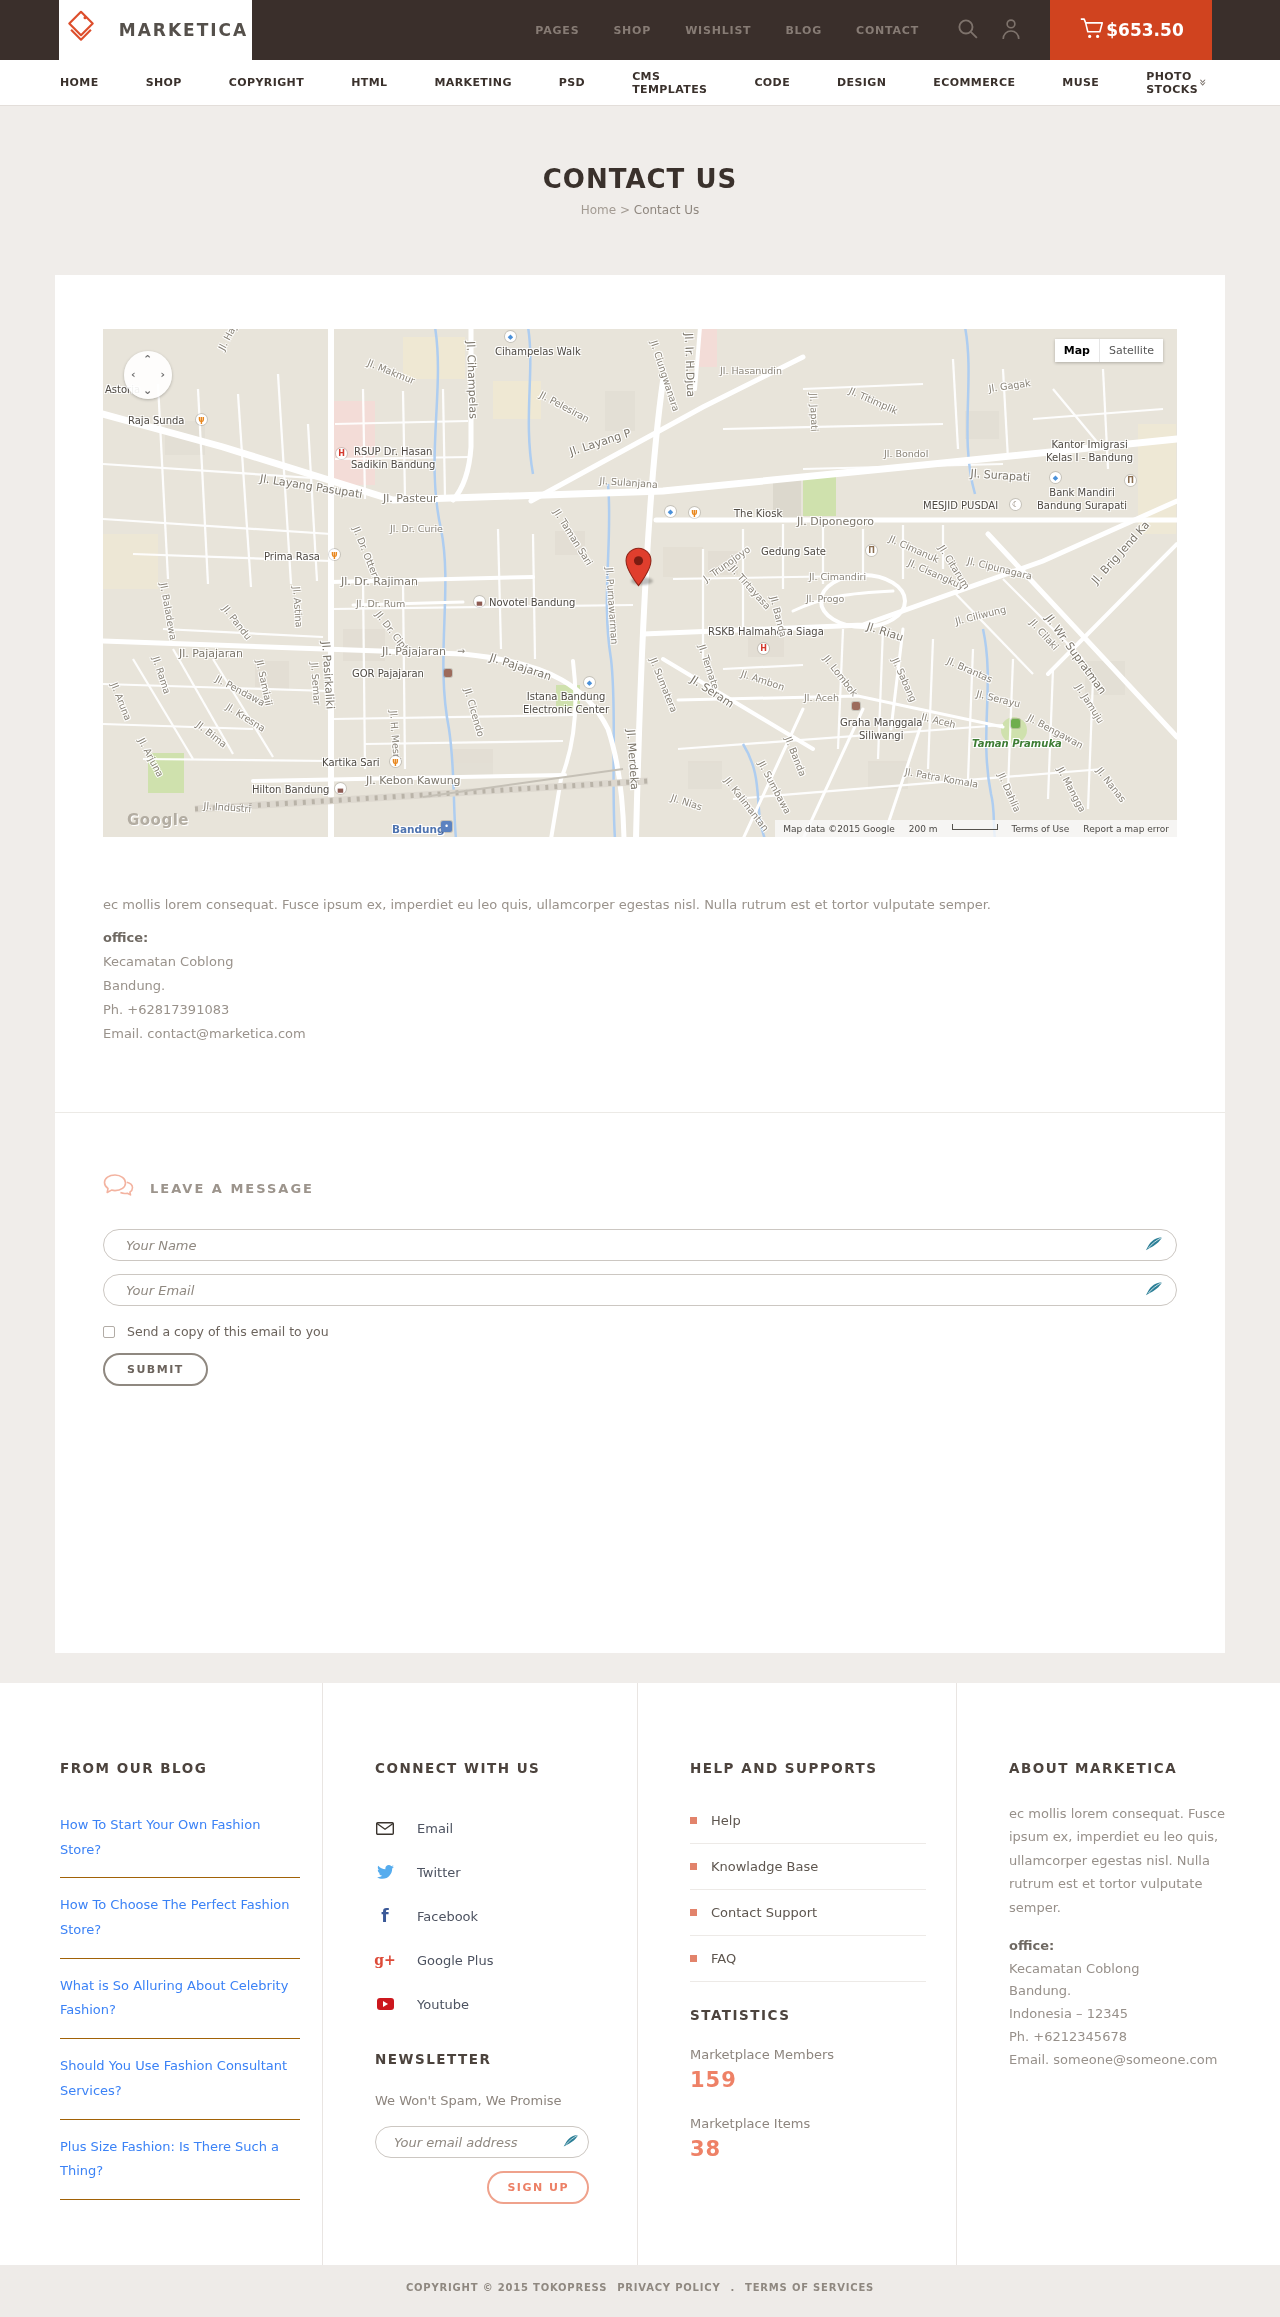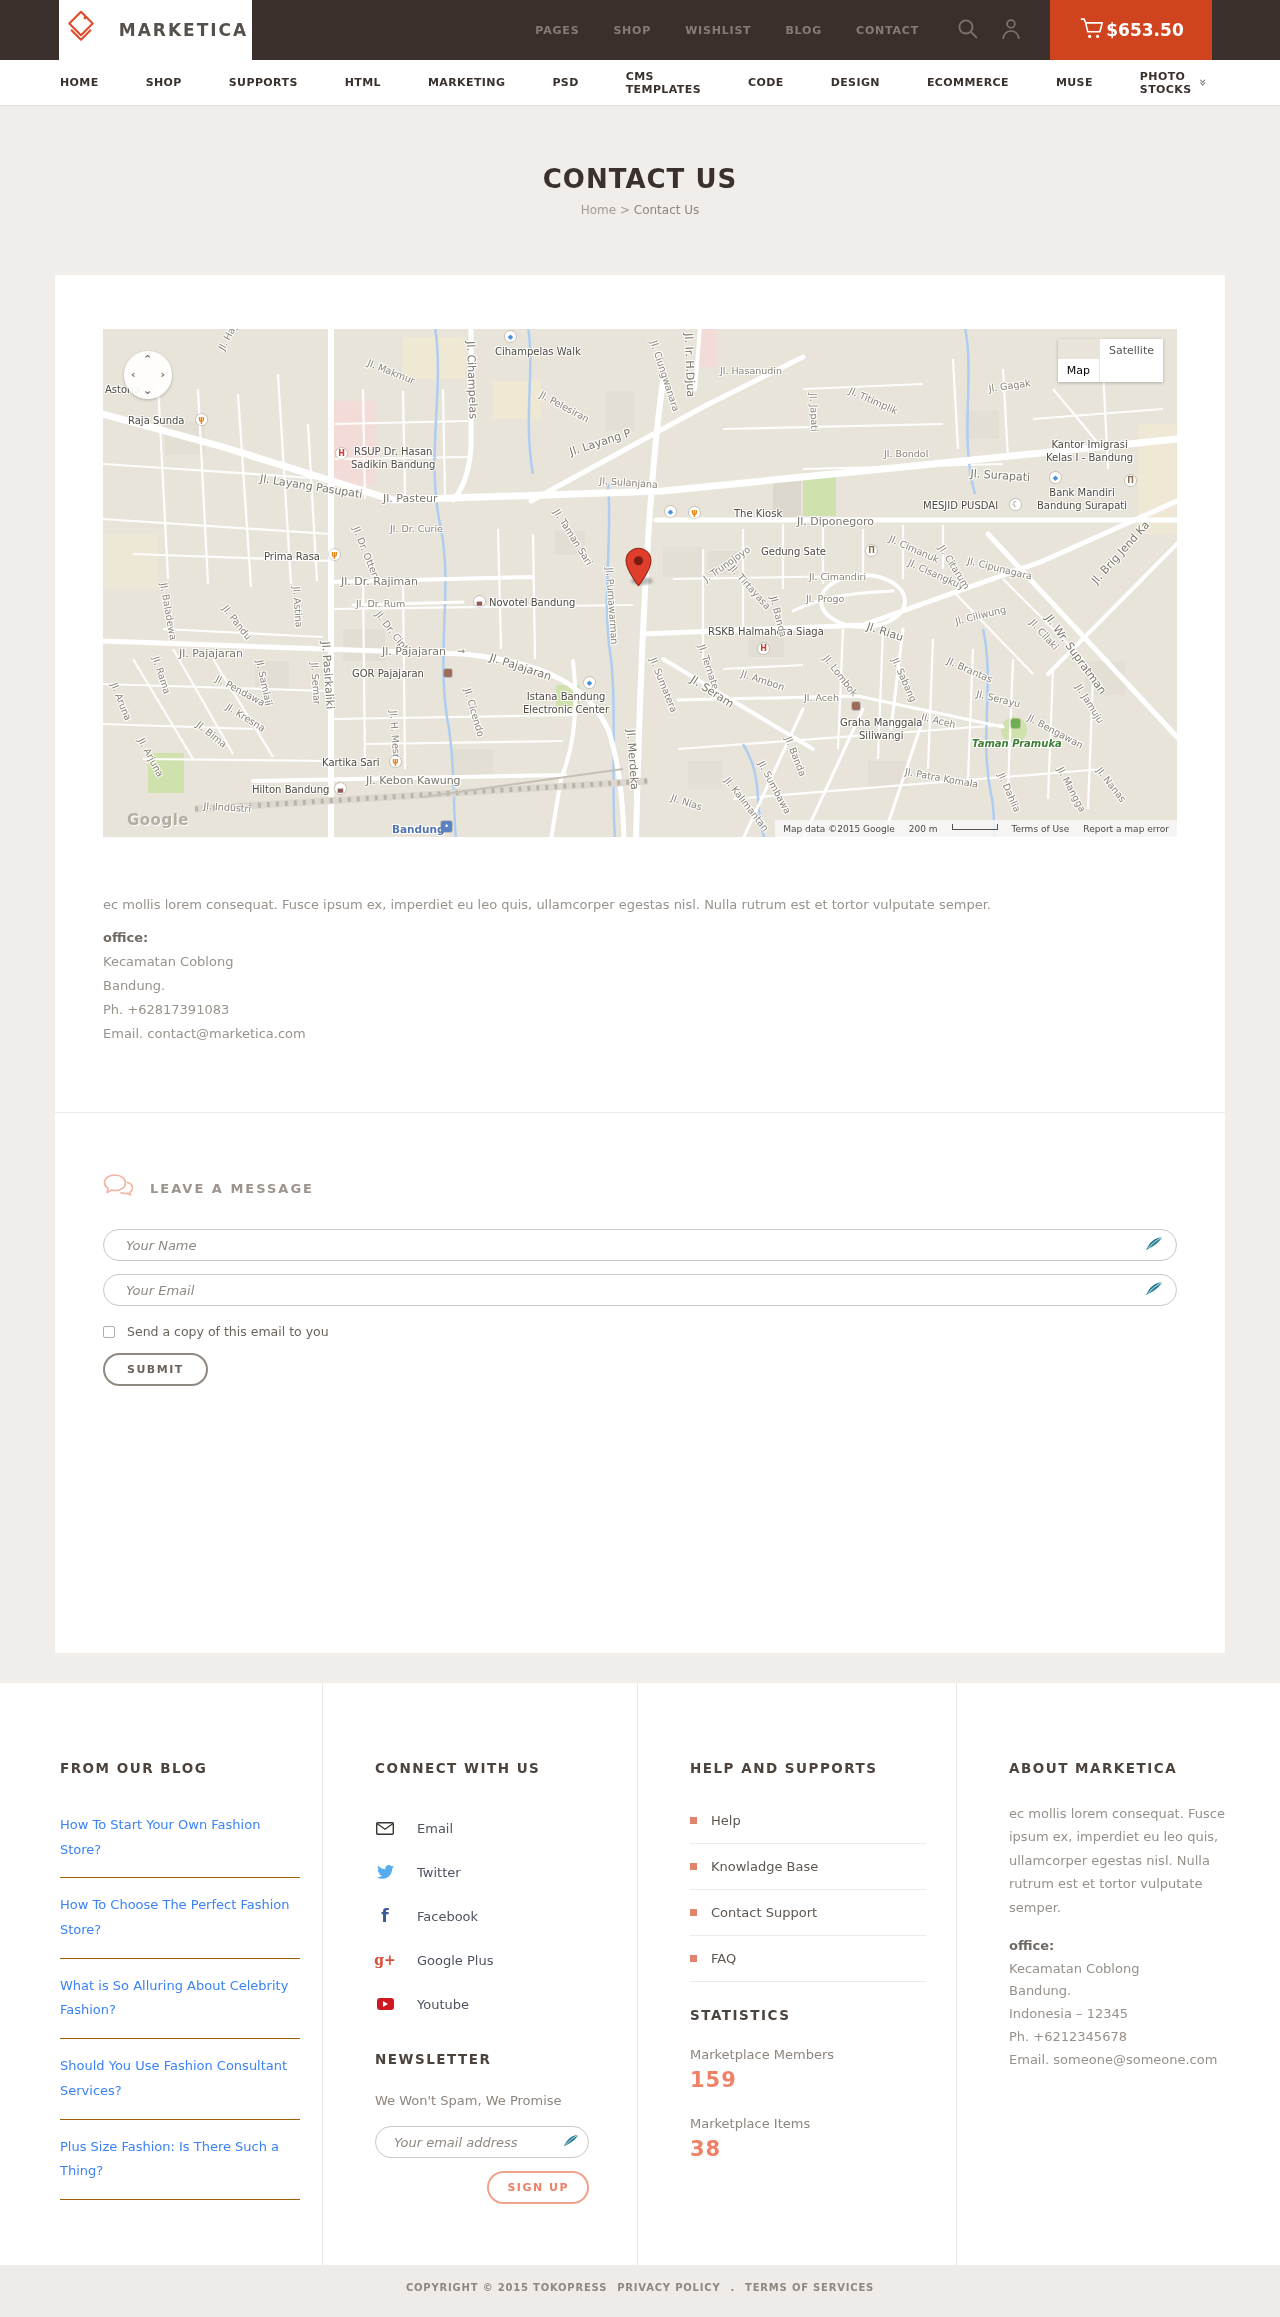--- a/index.html
+++ b/index.html
@@ -56,21 +56,21 @@
   .mi-S { background:#5b82c0; border-radius:2px; }
   .mi-S::after { content:"\2022"; color:#fff; }
   .mi-D { background:#9c6b5c; border-radius:2px; width:8px; height:8px; }
   .mi-E { background:#6fae4e; border-radius:2px; width:9px; height:9px; }
   .pan-ctl { position:absolute; left:21px; top:22px; width:48px; height:48px; border-radius:50%; background:rgba(255,255,255,.92);
              box-shadow:0 1px 3px rgba(0,0,0,.25); cursor:pointer; }
   .pan-ctl span { position:absolute; color:#6e6e6e; font-size:11px; font-weight:bold; }
   .pan-n { top:2px; left:19px; } .pan-s { bottom:2px; left:19px; } .pan-w { left:7px; top:17px; } .pan-e { right:7px; top:17px; }
   .map-type { position:absolute; right:14px; top:10px; display:flex; box-shadow:0 1px 3px rgba(0,0,0,.25); }
   .map-type div { background:#fff; font-size:11px; padding:5px 9px; cursor:pointer; }
-  .map-type .sel { font-weight:normal; color:#000;margin-top:20px; }
+  .map-type .sel { font-weight:bold; color:#000; }
   .map-type .unsel { color:#565656; border-left:1px solid #e6e6e6; }
   .pin { position:absolute; left:522px; top:218px; }
   .pin-shadow { position:absolute; left:528px; top:248px; width:22px; height:8px; background:rgba(0,0,0,.25); border-radius:50%; filter:blur(1px); }
   .g-logo { position:absolute; left:8px; bottom:8px; font-size:15px; font-weight:bold; letter-spacing:.5px; color:#b3ada2;
             text-shadow:1px 1px 0 #fff; cursor:pointer;margin-left:16px; }
   .attrib { position:absolute; right:0; bottom:0; height:17px; background:rgba(250,250,250,.78); display:flex; align-items:center;
             gap:14px; padding:0 8px; font-size:9px; color:#4c4945; }
   .attrib .lnk { color:#4c4945; cursor:pointer; }
   .scalebar { width:46px; height:6px; border:1px solid #55524d; border-top:none; margin-top:-4px; }
 
@@ -188,21 +188,21 @@
         </svg>
     </span>
     <span class="cart-total">$653.50</span>
   </div>
 </div>
 
 <div class="snavbar">
   <div class="snav-items" id="sub-nav">
       <a>HOME</a>
       <a>SHOP</a>
-      <a>SUPPORTS</a>
+      <a>COPYRIGHT</a>
       <a>HTML</a>
       <a>MARKETING</a>
       <a>PSD</a>
       <a>CMS TEMPLATES</a>
       <a>CODE</a>
       <a>DESIGN</a>
       <a>ECOMMERCE</a>
       <a>MUSE</a>
       <a>PHOTO STOCKS</a>
     </div>

